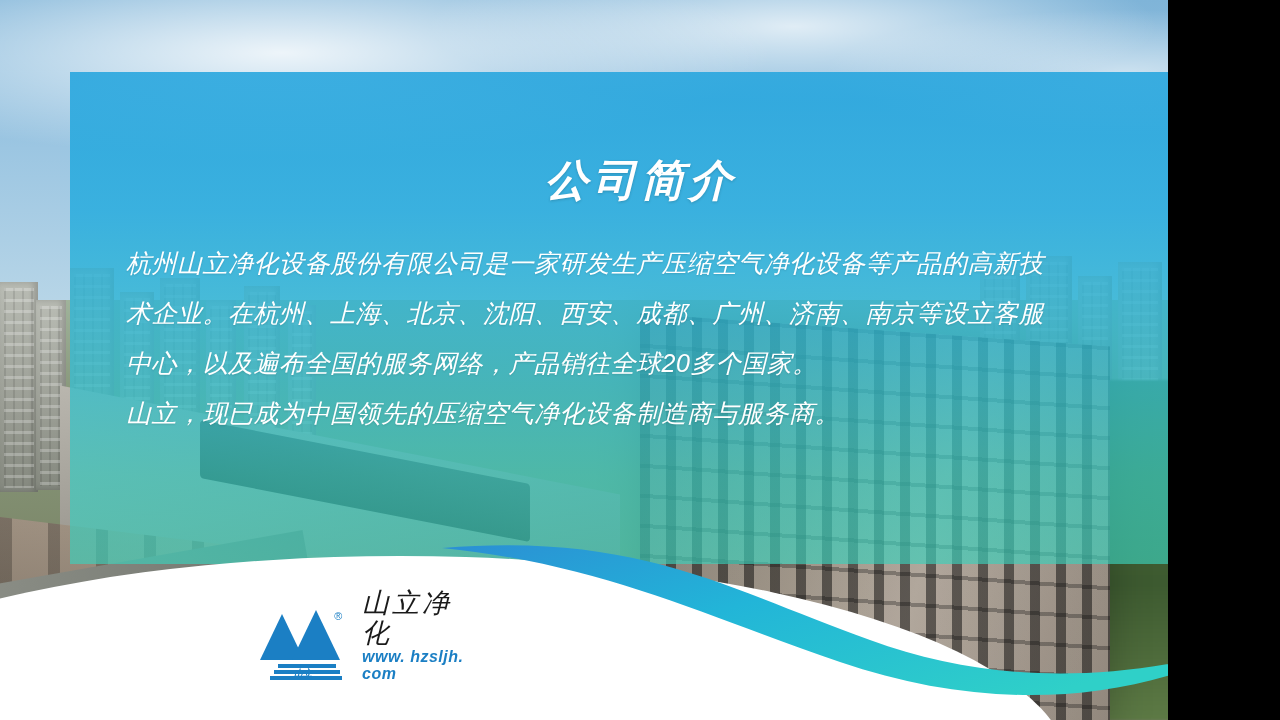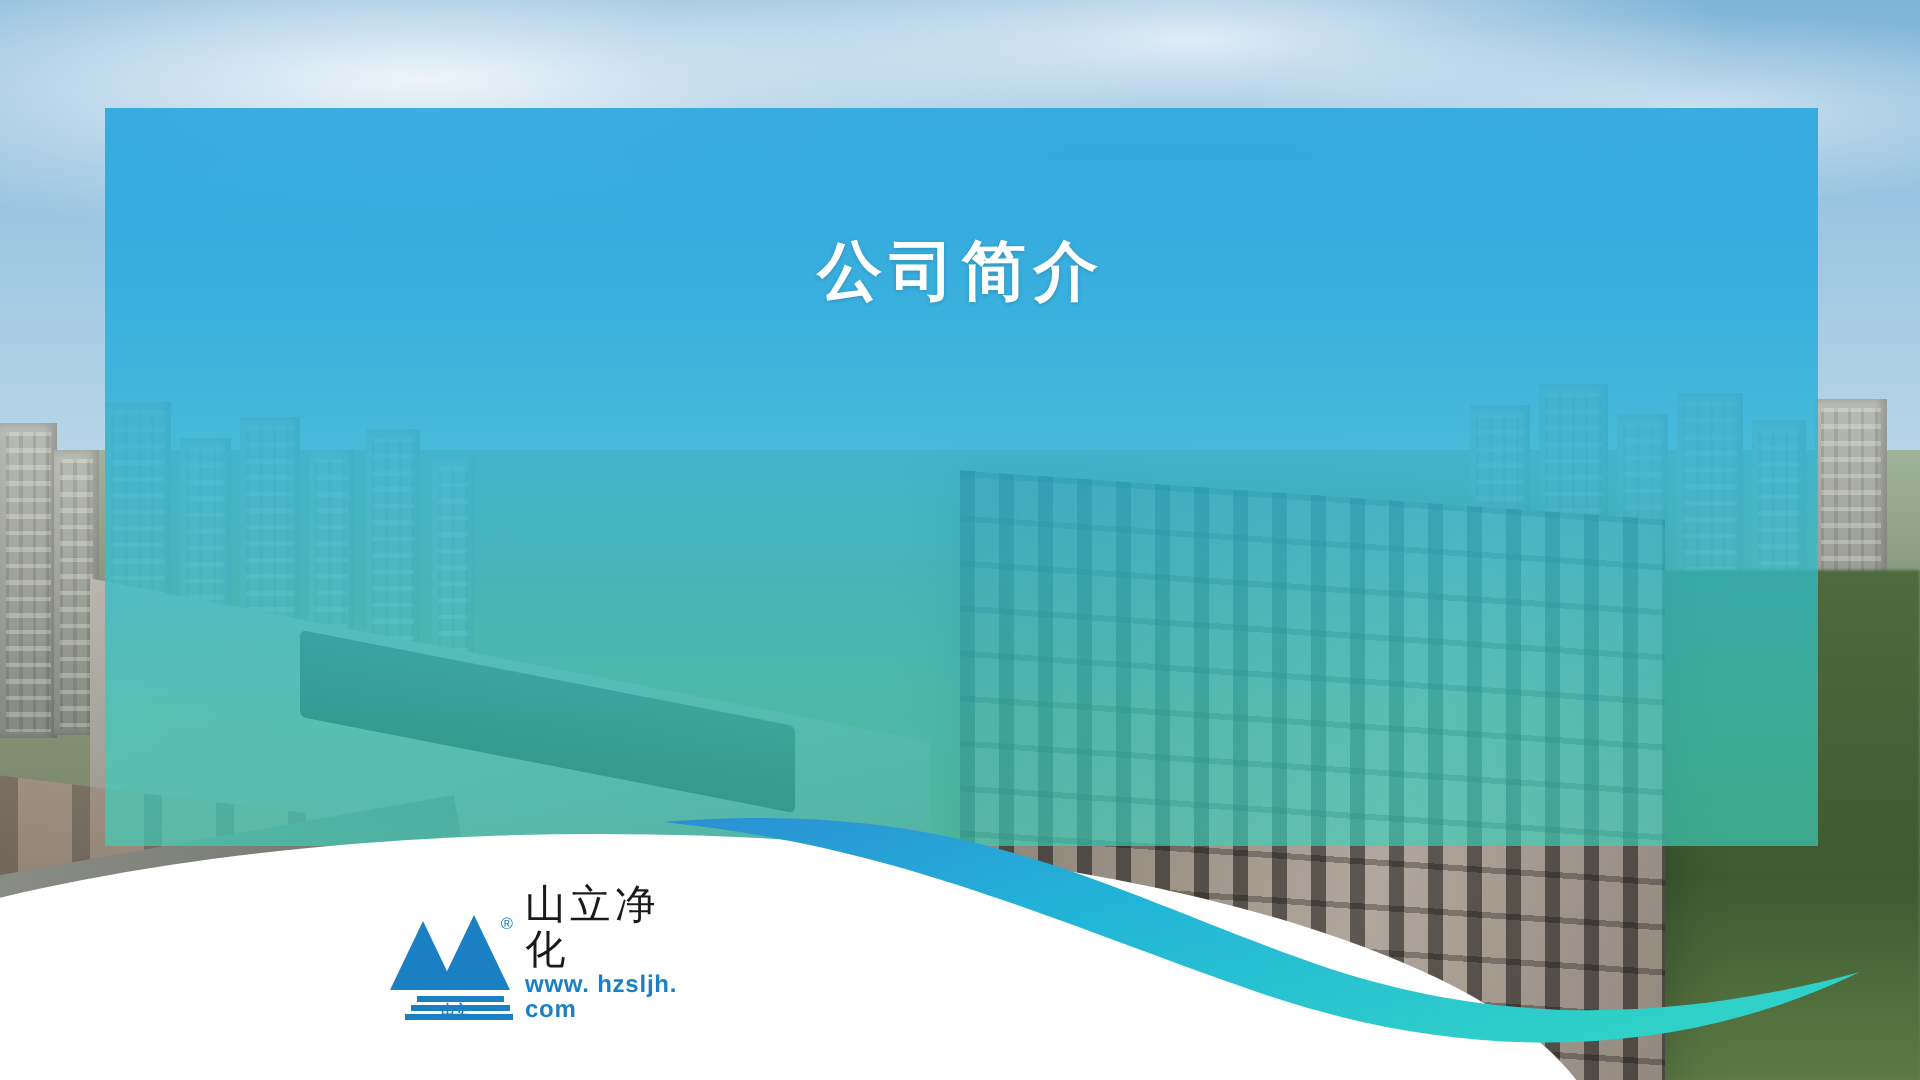--- a/index.html
+++ b/index.html
@@ -3,25 +3,26 @@
 <meta charset="utf-8">
 <title>公司简介</title>
 <style>
   html, body {
     margin: 0;
     padding: 0;
     background: #000;
   }
   #slide {
     position: relative;
-    width: 1280px;
+    width: 1168px;
     height: 720px;
     overflow: hidden;
     font-family: "Liberation Sans", "DejaVu Sans", sans-serif;
     background: #fde047;
+    font-style: italic;
   }
 
   
   .bg {
     position: absolute;
     inset: 0;
     overflow: hidden;
   }
   .bg-sky {
     position: absolute;
@@ -180,21 +181,21 @@
     margin-left: 38px;
   }
   .logo-reg {
     position: absolute;
     right: 0; top: 2px;
     font-size: 11px;
     color: #1b7fc4;
   }
   .logo-text {
     position: relative;
-    margin-left: 8px;
+    margin-left: 20px;
     padding-bottom: 2px;
   }
   .logo-cn {
     font-size: 27px;
     color: #1a1a1a;
     letter-spacing: 3px;
     line-height: 30px;
     font-family: "Liberation Serif", "DejaVu Serif", serif;
   }
   .logo-en {
@@ -241,20 +242,26 @@
     <div class="roofhall"></div>
     <div class="roofdark"></div>
     <div class="wall-low"></div>
     <div class="road"></div>
   </div>
 
   <div class="panel">
 
     <div class="panel-title">公司简介</div>
 
+    <div class="body-copy">
+      <div class="body-line">杭州山立净化设备股份有限公司是一家研发生产压缩空气净化设备等产品的高新技</div>
+      <div class="body-line">术企业。在杭州、上海、北京、沈阳、西安、成都、广州、济南、南京等设立客服</div>
+      <div class="body-line">中心，以及遍布全国的服务网络，产品销往全球20多个国家。</div>
+      <div class="body-line">山立，现已成为中国领先的压缩空气净化设备制造商与服务商。</div>
+    </div>
   </div>
 
   <div class="white-ellipse"></div>
 
   <svg class="swoosh" viewBox="0 0 880 200">
     <defs>
       <linearGradient id="swooshGrad" x1="0" y1="0" x2="1" y2="0.6">
         <stop offset="0%" stop-color="#2b8fd4"></stop>
         <stop offset="45%" stop-color="#22b5d8"></stop>
         <stop offset="100%" stop-color="#2fd0c8"></stop>

